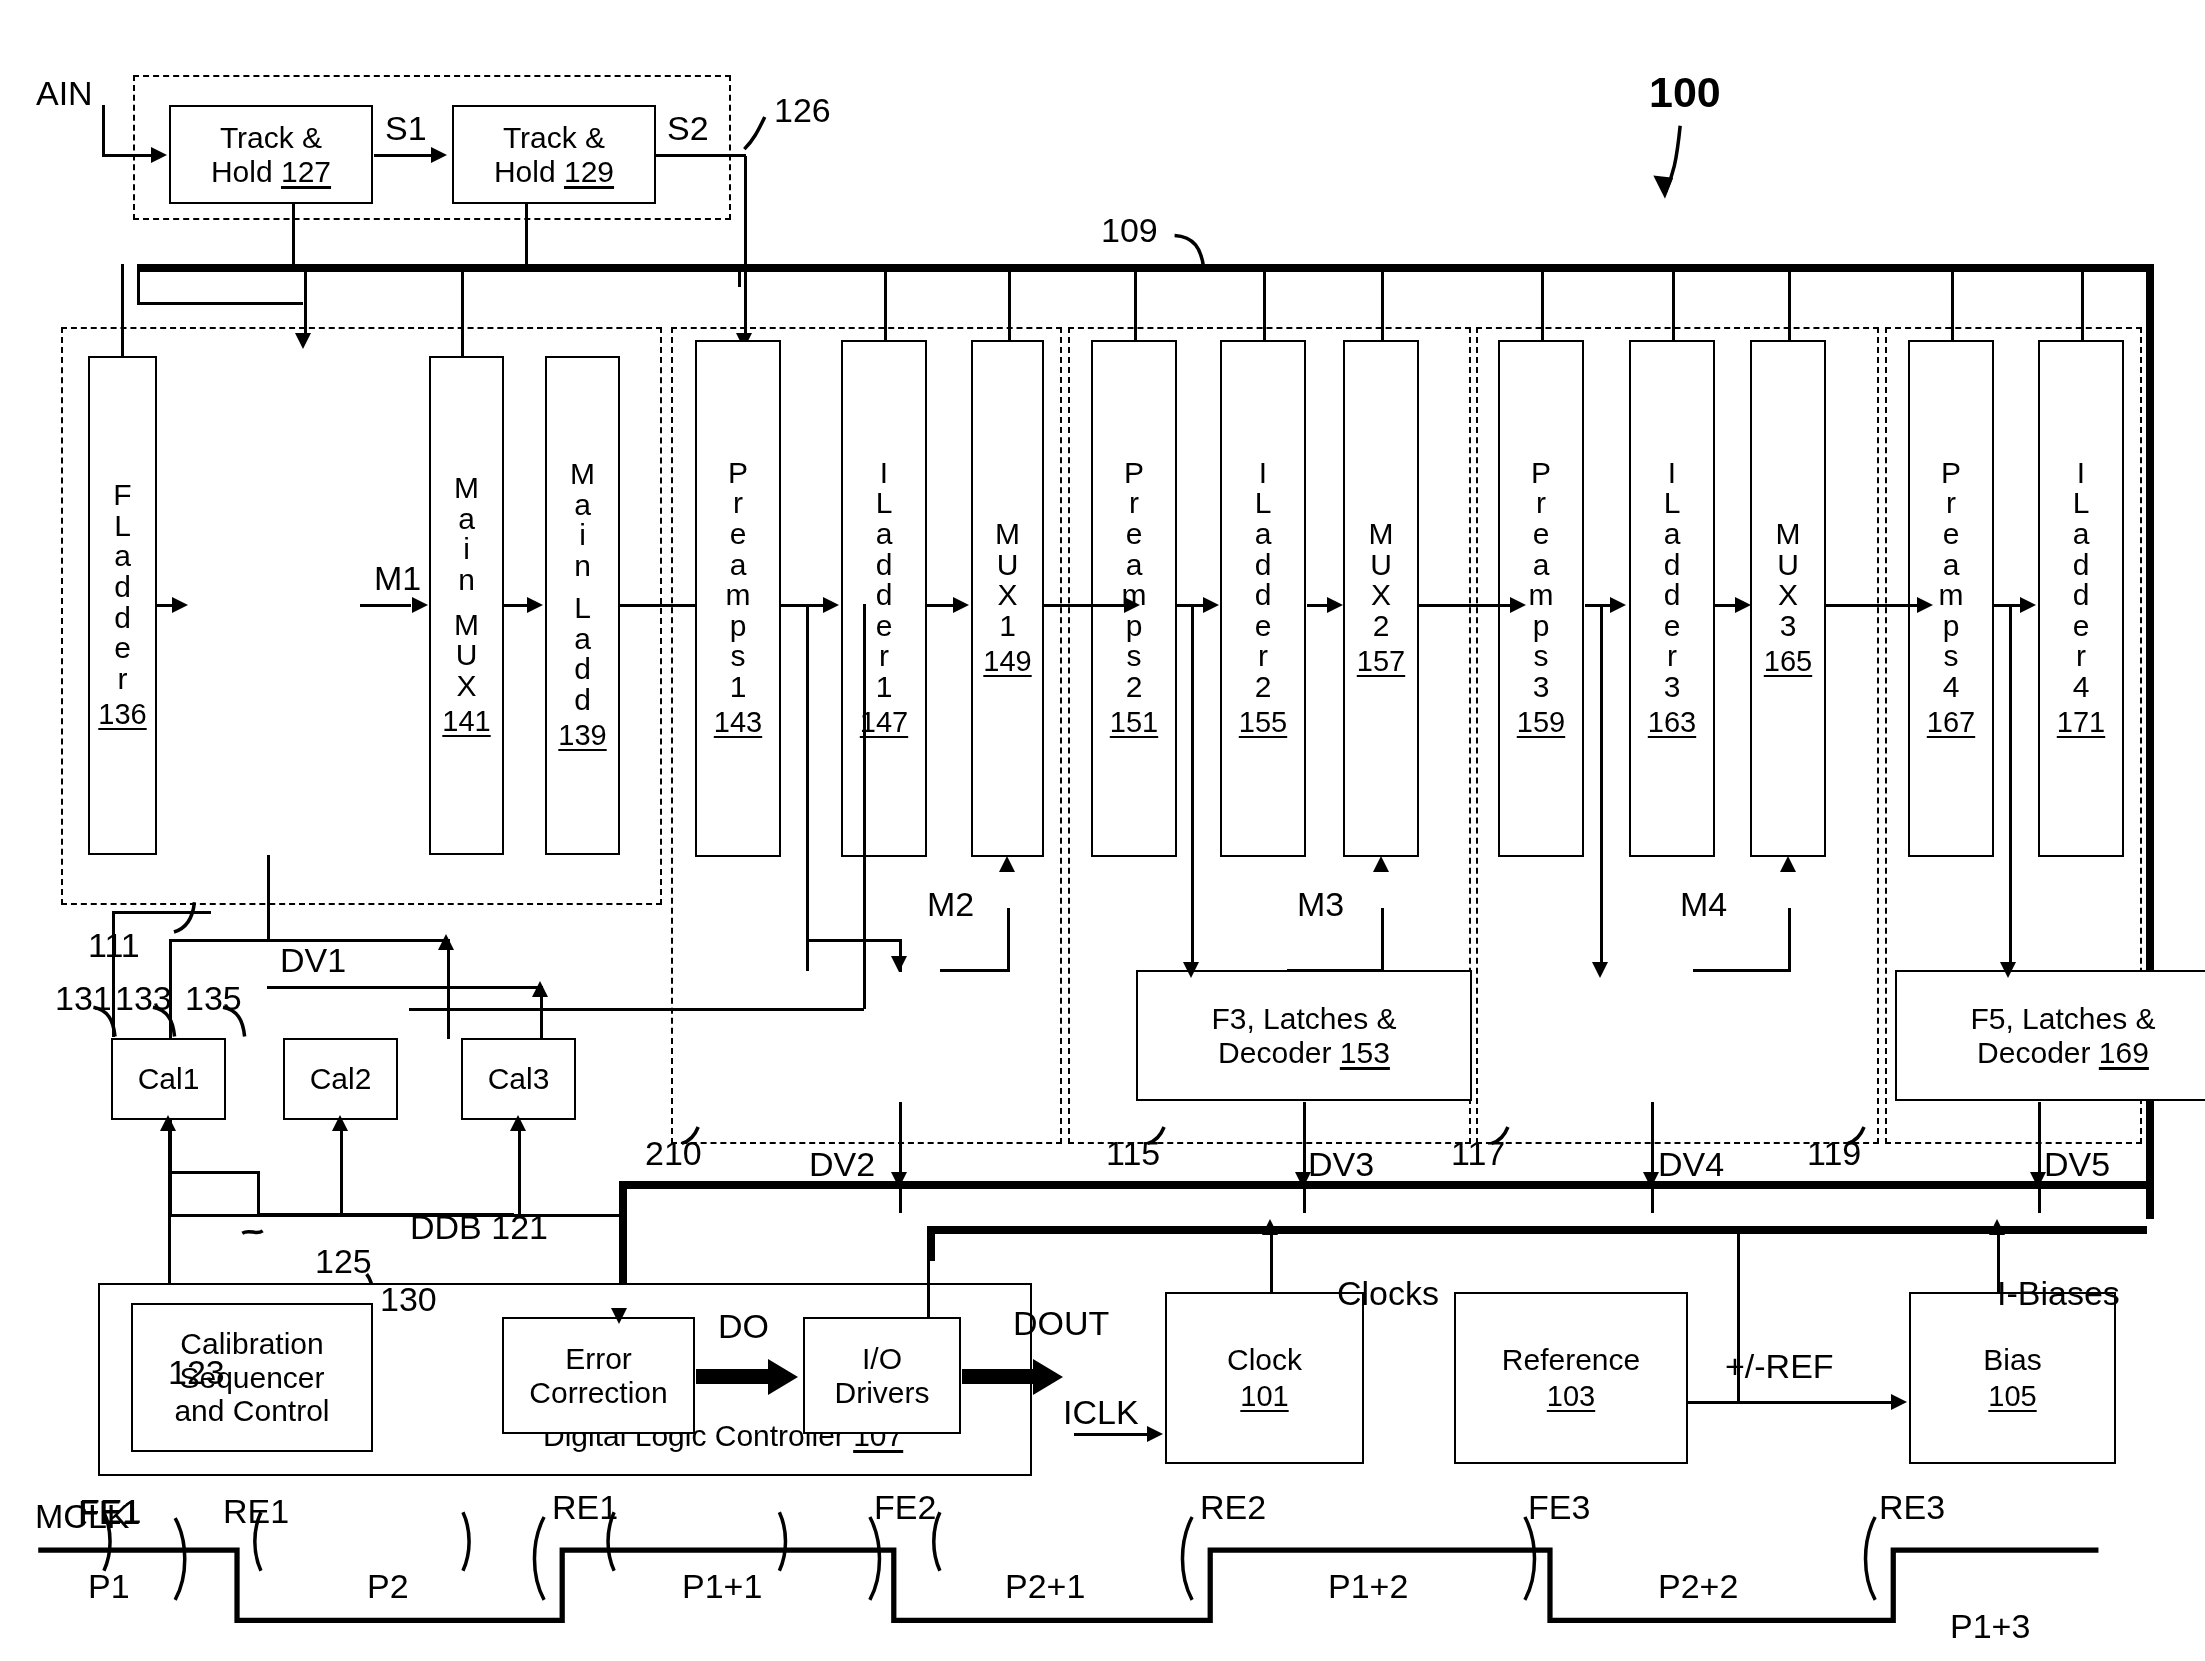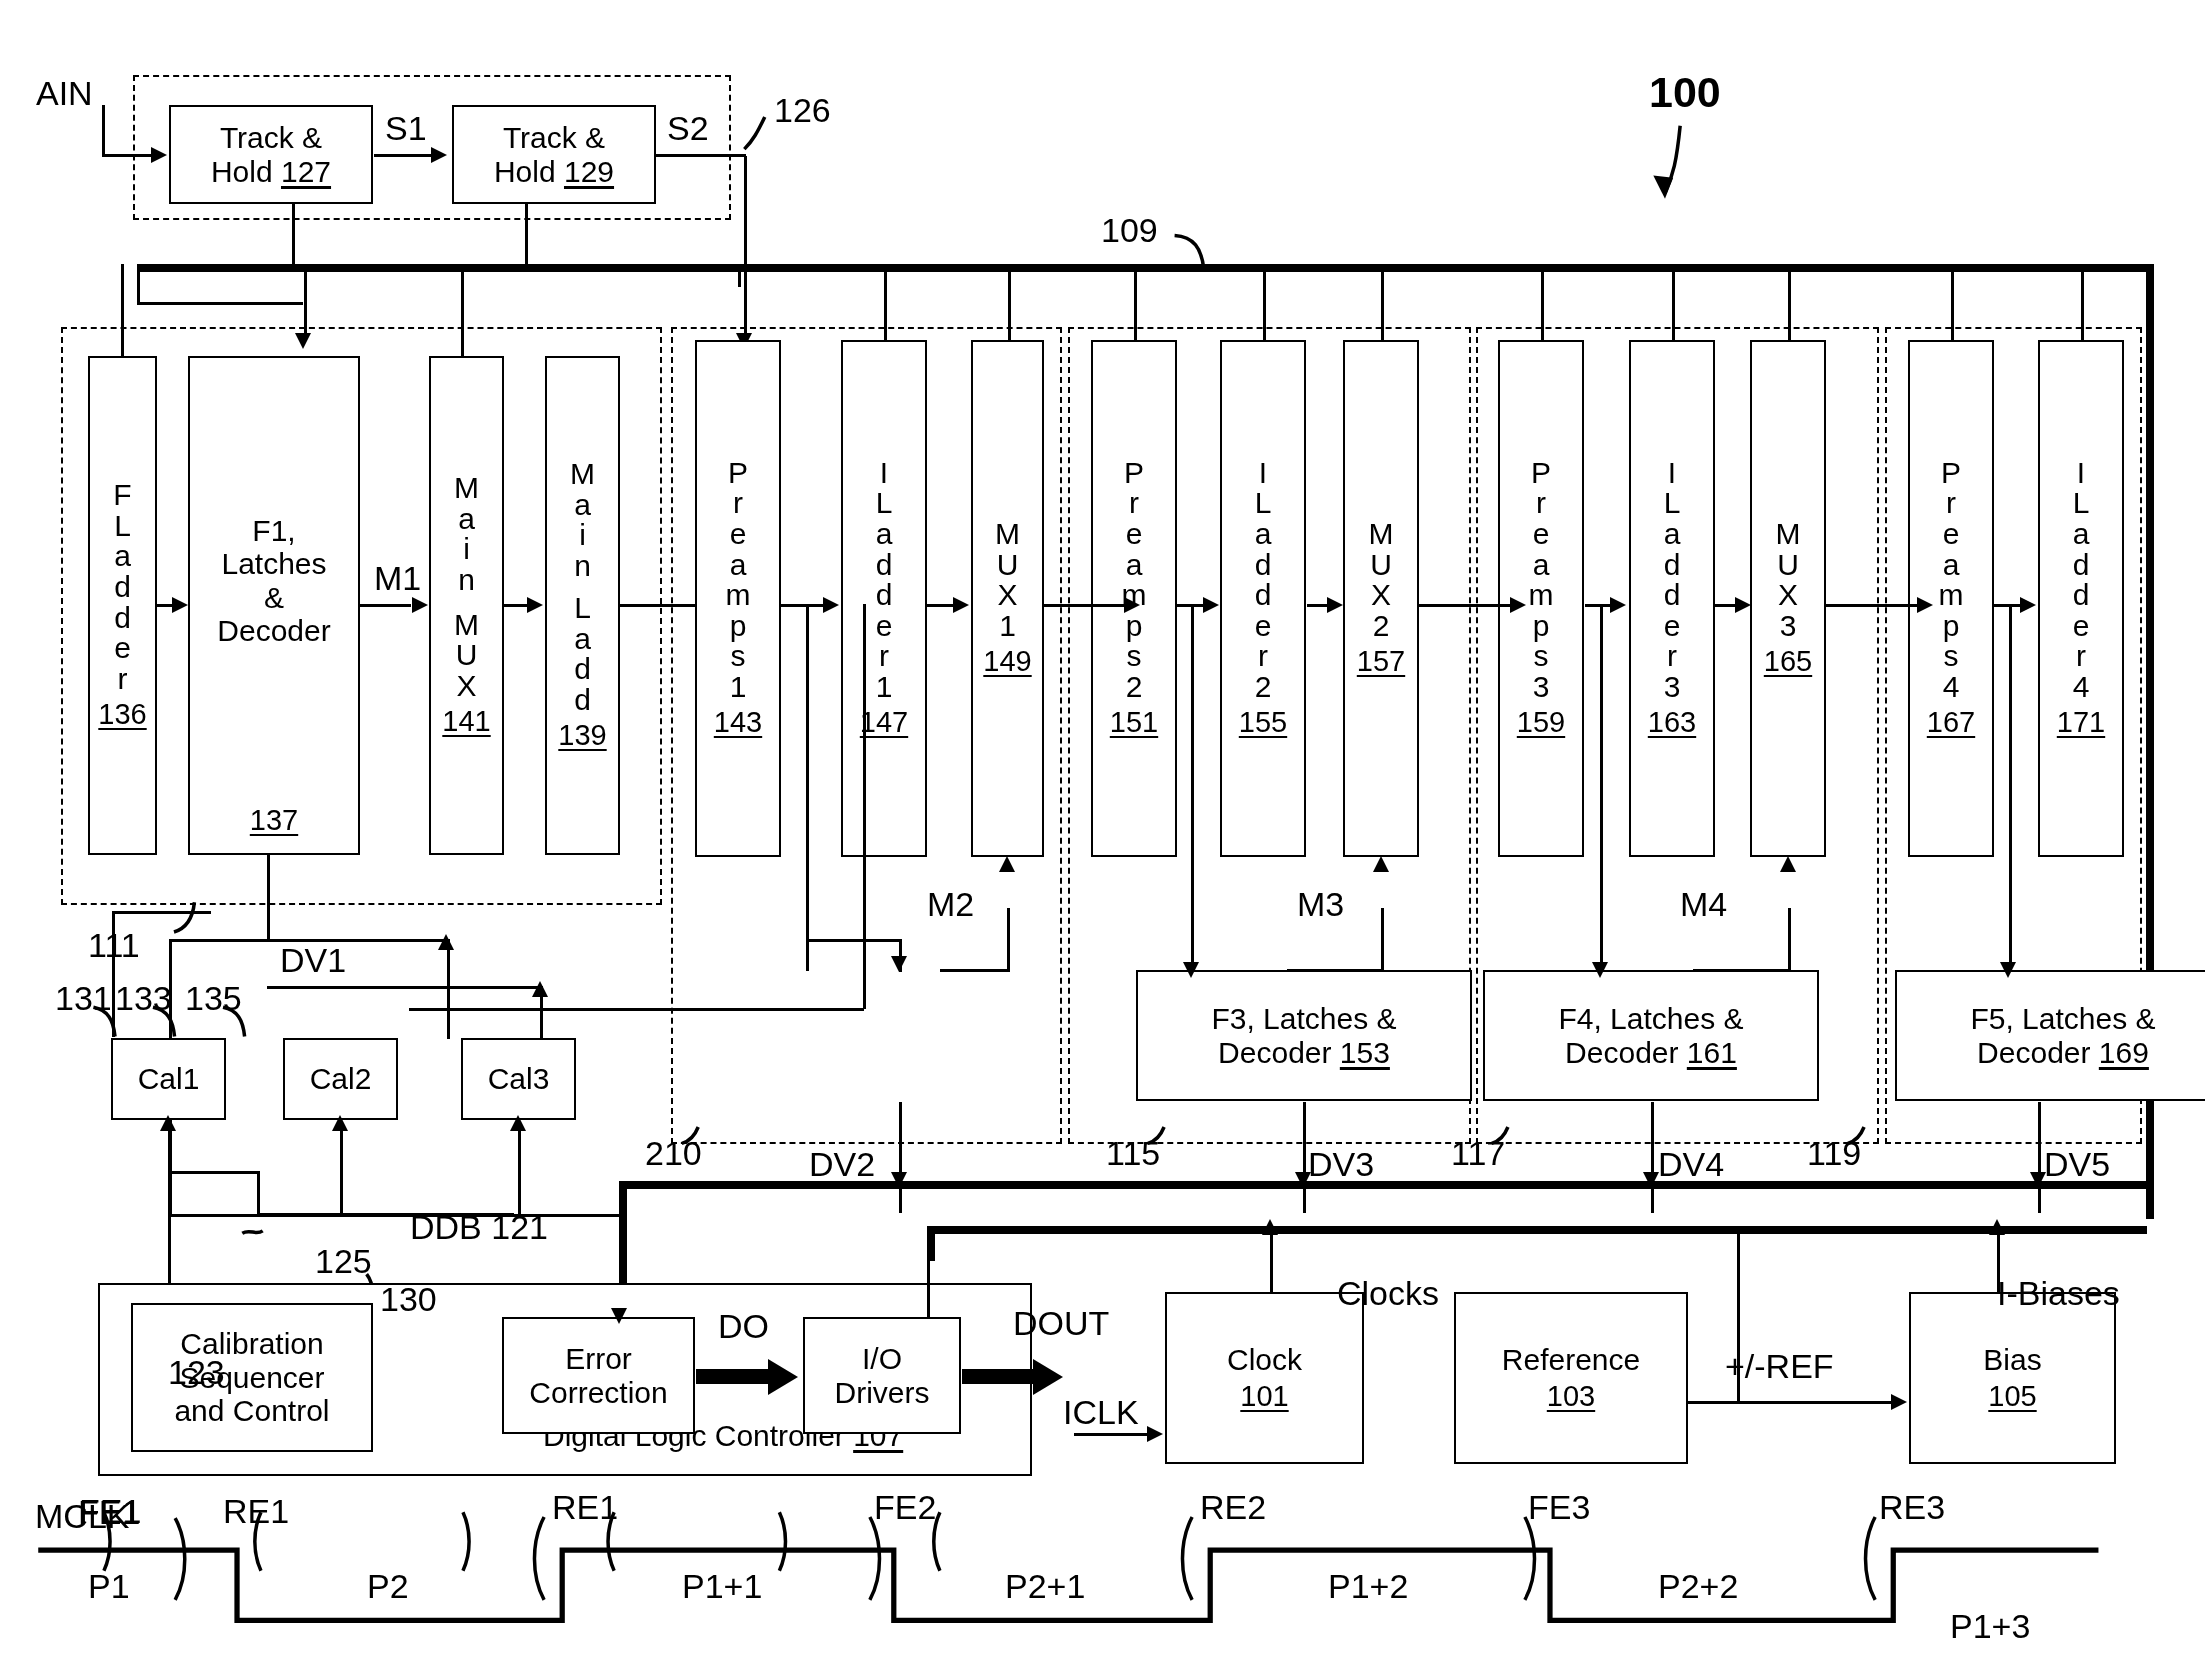--- a/index.html
+++ b/index.html
@@ -170,27 +170,20 @@
         <span>L</span>
         <span>a</span>
         <span>d</span>
         <span>d</span>
         <span>e</span>
         <span>r</span>
     </div>
     <div class="refnum">136</div>
   </div>
 
-  <div class="box" style="left:188px;top:356px;width:172px;height:499px;">
-    <div class="boxtext" style="margin-top:auto;">F1,</div>
-    <div class="boxtext">Latches</div>
-    <div class="boxtext">&amp;</div>
-    <div class="boxtext">Decoder</div>
-    <div class="refnum" style="margin-top:auto;margin-bottom:16.3px;">137</div>
-  </div>
 
   <div class="box" style="left:429px;top:356px;width:75px;height:499px;">
     <div class="vstack">
       <span>M</span>
         <span>a</span>
         <span>i</span>
         <span>n</span>
         <span style="height:14px;"></span>
         <span>M</span>
         <span>U</span>
@@ -339,24 +332,20 @@
     <div class="vstack">
       <span>M</span>
         <span>U</span>
         <span>X</span>
         <span>3</span>
     </div>
     <div class="refnum">165</div>
   </div>
   <div class="lbl big" style="left:1680px;top:887px;">M4</div>
 
-  <div class="box" style="left:1483px;top:970px;width:336px;height:131px;">
-    <div class="boxtext">F4, Latches &amp;</div>
-    <div class="boxtext"><span>Decoder </span><span class="u">161</span></div>
-  </div>
   <div class="lbl big" style="left:1658px;top:1147px;">DV4</div>
 
   <div class="box" style="left:1908px;top:340px;width:86px;height:517px;">
     <div class="vstack">
       <span>P</span>
         <span>r</span>
         <span>e</span>
         <span>a</span>
         <span>m</span>
         <span>p</span>

